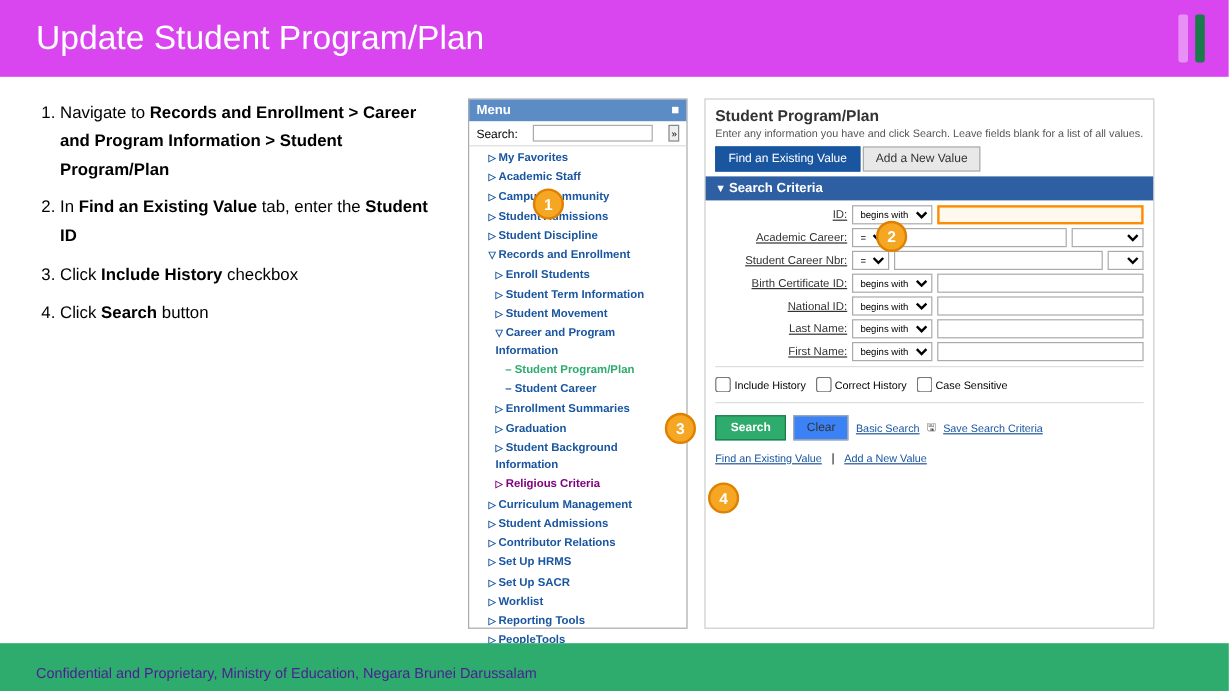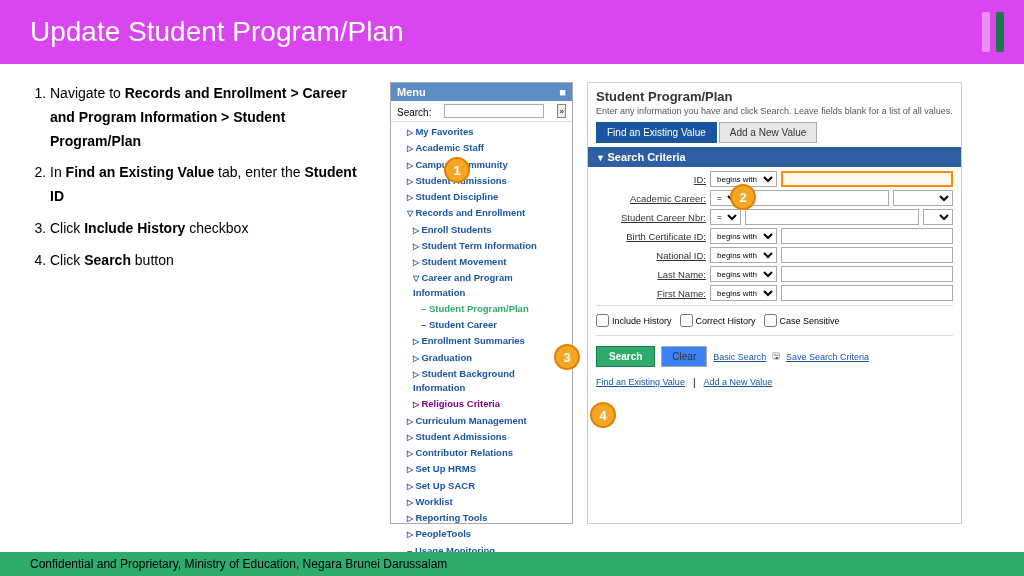--- a/index.html
+++ b/index.html
@@ -287,30 +287,30 @@
     }
     .ps-divider {
       border: none;
       border-top: 1px solid #ddd;
       margin: 4px 8px;
     }
 
     
     .footer {
       background: #2eac6d;
-      color: #000000;
+      color: #4c1d95;
       font-size: 12px;
       padding: 8px 30px;
       position: absolute;
       bottom: 0;
       left: 0;
       right: 0;
-      height: 24px;
-      display: flex;
-      align-items: center;
+      height: 40px;
+      display: flex;
+      align-items: flex-end;
     }
 
     .right-wrapper {
       display: flex;
       gap: 14px;
       position: relative;
     }
   </style>
 </head>
 <body>

